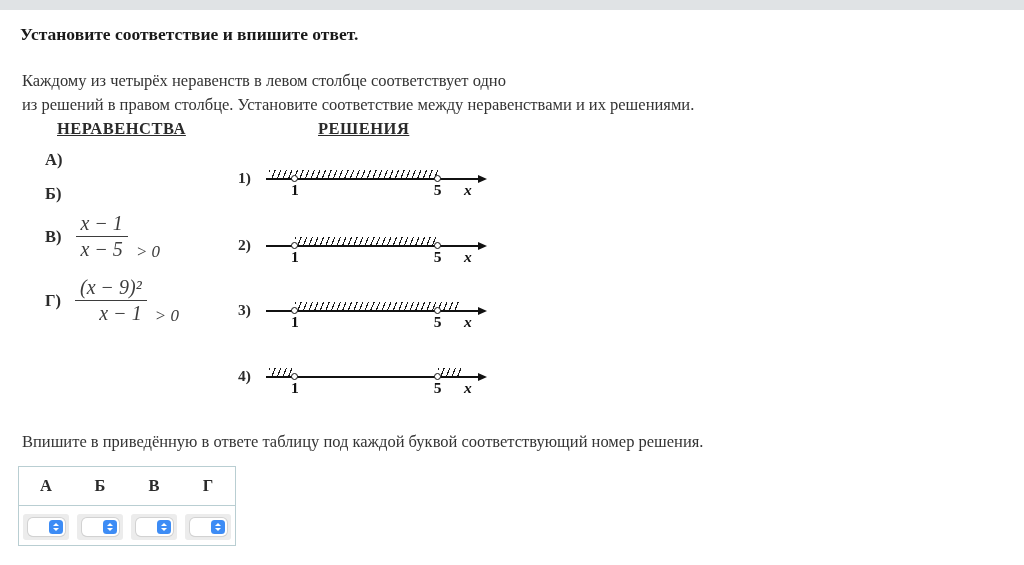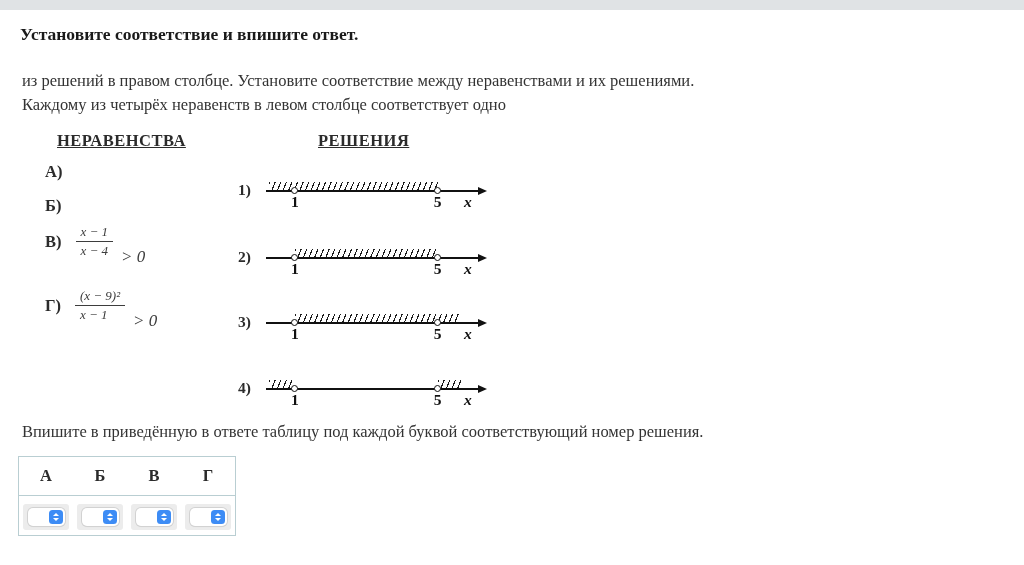--- a/index.html
+++ b/index.html
@@ -1,43 +1,43 @@
 <!DOCTYPE html>
 <html><head>
 <meta charset="utf-8">
 <style>
   html,body{margin:0;padding:0;background:#fff;width:1024px;height:565px;overflow:hidden;
     font-family:"Liberation Serif","DejaVu Serif",serif;color:#1f1f1f;}
   .topbar{width:100%;height:10px;background:#e0e3e5;}
   .page{position:relative;width:859px;}
   .task-title{margin:14px 0 0 20px;font-size:17.5px;font-weight:bold;color:#1a1a1a;}
   .intro{margin:24px 0 0 22px;font-size:16.5px;line-height:23.5px;color:#333;}
-  .math-area{position:relative;margin-top:12px;height:292px;}
+  .math-area{position:relative;height:292px;}
   .col-header{position:absolute;top:3px;font-weight:bold;font-size:16.5px;text-decoration:underline;color:#2b2b2b;letter-spacing:.5px;}
   .h-left{left:57px;}
   .h-right{left:318px;}
   .ineq-row{position:absolute;left:45px;display:flex;align-items:center;color:#3d3d3d;}
   .ineq-key{font-weight:bold;font-size:16.5px;color:#2b2b2b;margin-right:14px;font-style:normal;}
   .expr{font-style:italic;font-size:17px;white-space:nowrap;}
-  .fraction{display:inline-block;text-align:left;font-style:italic;font-size:13px;}
+  .fraction{display:inline-block;text-align:right;font-style:italic;font-size:20px;}
   .fraction .num{display:block;padding:0 5px 1px 5px;border-bottom:1.2px solid #3d3d3d;}
   .fraction .den{display:block;padding:1px 5px 0 5px;}
   .rel{font-style:italic;font-size:17px;margin-left:8px;transform:translateY(15px);}
   .sol-row{position:absolute;left:238px;display:flex;align-items:flex-start;}
   .sol-key{font-weight:bold;font-size:15.5px;color:#2b2b2b;width:26px;margin-top:3px;}
   .numline{position:relative;width:228px;height:34px;display:inline-block;margin-left:2px;}
   .axis{position:absolute;left:0;top:12px;width:214px;height:1.6px;background:#111;}
   .axis-arrow{position:absolute;left:212px;top:8.7px;width:0;height:0;
     border-left:9px solid #111;border-top:4.2px solid transparent;border-bottom:4.2px solid transparent;}
   .hatch{position:absolute;top:3.5px;height:9px;
     background:repeating-linear-gradient(112deg,#1c1c1c 0 1.1px,transparent 1.1px 5.2px);}
   .pt{position:absolute;top:9px;width:5px;height:5px;border:1.6px solid #111;border-radius:50%;background:#fff;}
   .pt-label{position:absolute;top:15px;font-weight:bold;font-size:15.5px;color:#111;transform:translateX(-50%);}
   .axis-x-label{position:absolute;left:198px;top:15px;font-weight:bold;font-style:italic;font-size:15.5px;color:#111;}
-  .answer-instruction{margin:2px 0 0 22px;font-size:16.5px;color:#333;}
+  .answer-instruction{margin:24px 0 0 22px;font-size:16.5px;color:#333;}
   .answer-table{margin:14px 0 0 18px;border-collapse:collapse;border:1px solid #b9ced2;}
   .answer-table th{width:52px;height:36px;font-size:16.5px;font-weight:bold;color:#2b2b2b;
     text-align:center;vertical-align:middle;border-bottom:1px solid #b9ced2;}
   .answer-table td{width:52px;height:37px;text-align:center;vertical-align:middle;}
   .spin-patch{display:inline-flex;align-items:center;justify-content:center;width:46px;height:26px;background:#ececec;border-radius:3px;}
   .spin-field{position:relative;display:inline-flex;align-items:center;justify-content:flex-end;
     width:37px;height:18px;background:#fff;border-radius:5px;box-shadow:0 0 0 1px #d2d2d2,0 1px 1px rgba(0,0,0,.08);cursor:pointer;}
   .spin-value{position:absolute;left:4px;top:1px;font-size:12px;color:#222;font-family:"Liberation Sans",sans-serif;}
   .spin-btn{display:flex;flex-direction:column;align-items:center;justify-content:center;gap:2px;
     width:14px;height:14px;margin-right:2px;background:#3d8cf5;border-radius:3.5px;}
@@ -48,39 +48,39 @@
 </head>
 <body>
 
 <div class="topbar"></div>
 
 <main class="page">
 
   <h1 class="task-title">Установите соответствие и впишите ответ.</h1>
 
   <div class="intro">
+    <div>Каждому из четырёх неравенств в левом столбце соответствует одно</div>
     <div>из решений в правом столбце. Установите соответствие между неравенствами и их решениями.</div>
-    <div>Каждому из четырёх неравенств в левом столбце соответствует одно</div>
   </div>
 
   <div class="math-area">
     <div class="col-header h-left">НЕРАВЕНСТВА</div>
     <div class="col-header h-right">РЕШЕНИЯ</div>
     <div id="ineq-list">
         <div class="ineq-row" style="top: 34px;">
           <span class="ineq-key">А)</span>
         </div>
         <div class="ineq-row" style="top: 68px;">
           <span class="ineq-key">Б)</span>
         </div>
         <div class="ineq-row" style="top: 96px;">
           <span class="ineq-key">В)</span>
           <span class="fraction">
             <span class="num">x − 1</span>
-            <span class="den">x − 4</span>
+            <span class="den">x − 5</span>
           </span>
           <span class="rel">&gt; 0</span>
         </div>
         <div class="ineq-row" style="top: 160px;">
           <span class="ineq-key">Г)</span>
           <span class="fraction">
             <span class="num">(x − 9)²</span>
             <span class="den">x − 1</span>
           </span>
           <span class="rel">&gt; 0</span>

